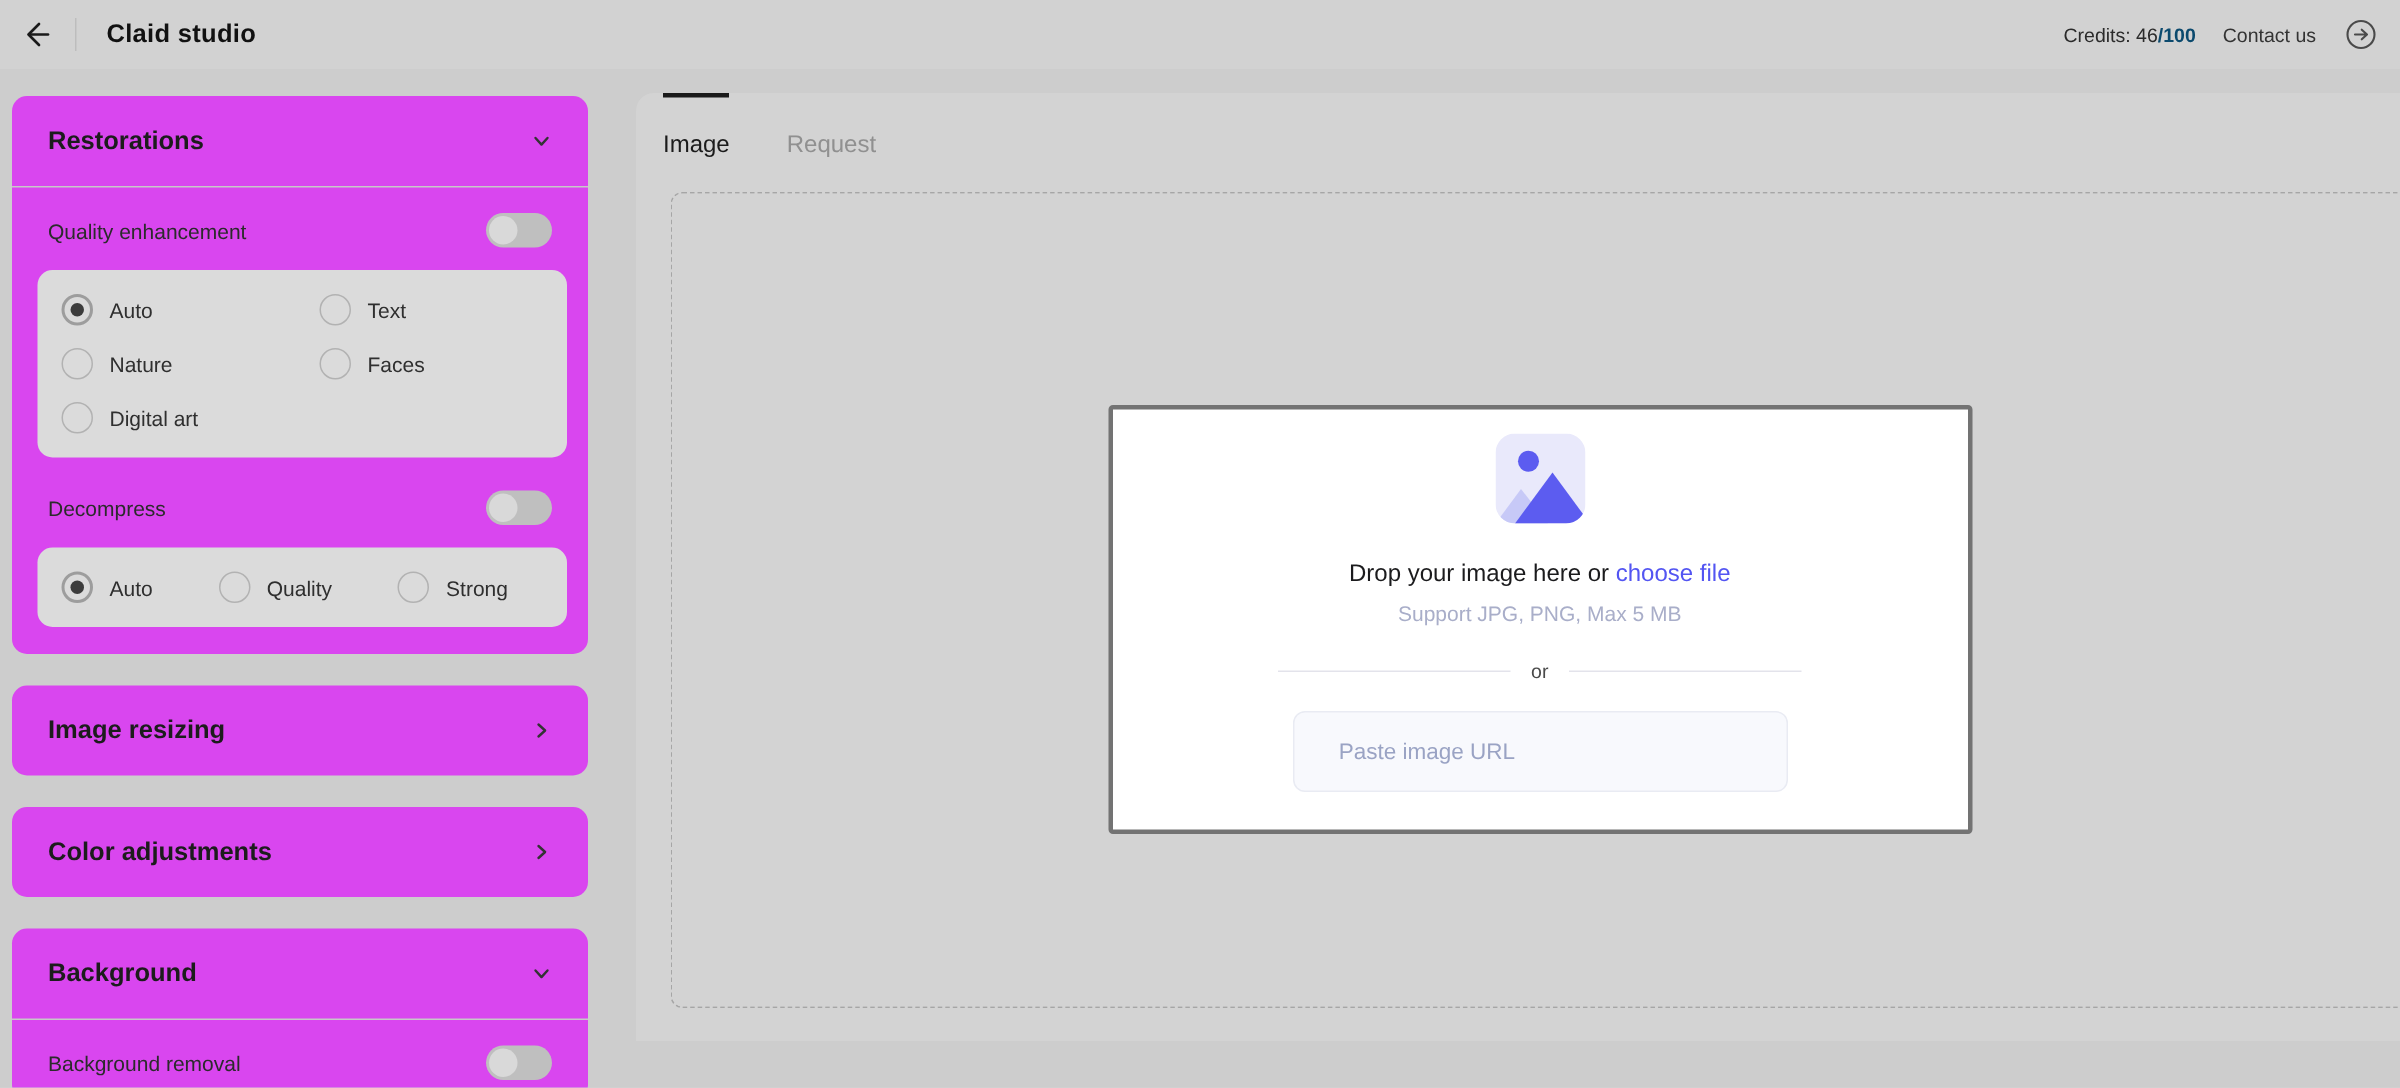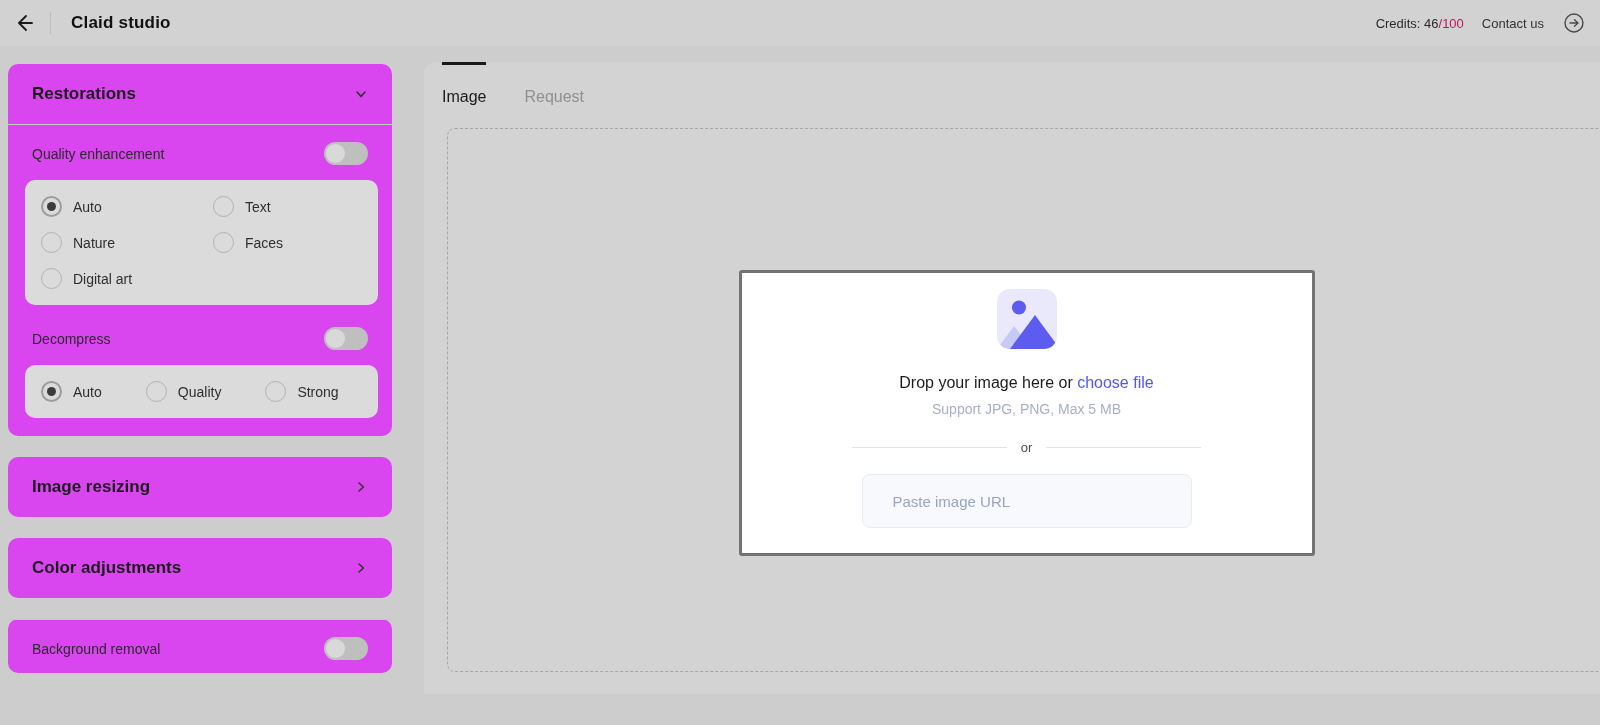--- a/index.html
+++ b/index.html
@@ -15,21 +15,21 @@
   .topbar {
     height:46px; background:#d2d2d2;
     display:flex; align-items:center;
     padding:0 14px 0 10px;
   }
   .back-btn { width:28px; height:28px; display:flex; align-items:center; justify-content:center; cursor:pointer; }
   .topbar-divider { width:1px; height:22px; background:#bdbdbd; margin:0 20px 0 12px; }
   .app-title { font-size:17px; font-weight:bold; color:#111; letter-spacing:.2px; }
   .topbar-right { margin-left:auto; display:flex; align-items:center; gap:18px; }
   .credits { font-size:13px; color:#2b2b2b; }
-  .credits .total { color:#be185d; }
+  .credits .total { color:#0c4a6e;font-weight:bold; }
   .contact { font-size:13px; color:#333; cursor:pointer; }
   .logout { width:24px; height:24px; display:flex; align-items:center; justify-content:center; cursor:pointer; }
 
   
   .sidebar {
     position:absolute; left:8px; top:64px; width:384px;
     display:flex; flex-direction:column; gap:21px;
   }
   .card { background:#d946ef; border-radius:10px; }
   .card-header {
@@ -220,20 +220,26 @@
   <section class="card">
     <div class="card-header">
       <span class="title">Color adjustments</span>
       <svg class="chev" width="14" height="14" viewBox="0 0 14 14">
         <path d="M5 3 L9.4 7 L5 11" stroke="#333" stroke-width="1.6" fill="none" stroke-linecap="round" stroke-linejoin="round"></path>
       </svg>
     </div>
   </section>
 
   <section class="card">
+    <div class="card-header">
+      <span class="title">Background</span>
+      <svg class="chev" width="14" height="14" viewBox="0 0 14 14">
+        <path d="M3 5 L7 9.4 L11 5" stroke="#333" stroke-width="1.6" fill="none" stroke-linecap="round" stroke-linejoin="round"></path>
+      </svg>
+    </div>
     <div class="card-divider"></div>
 
     <div class="setting-row">
       <span class="label">Background removal</span>
       <div class="toggle">
           <div class="knob"></div>
         </div>
     </div>
 
   </section>

